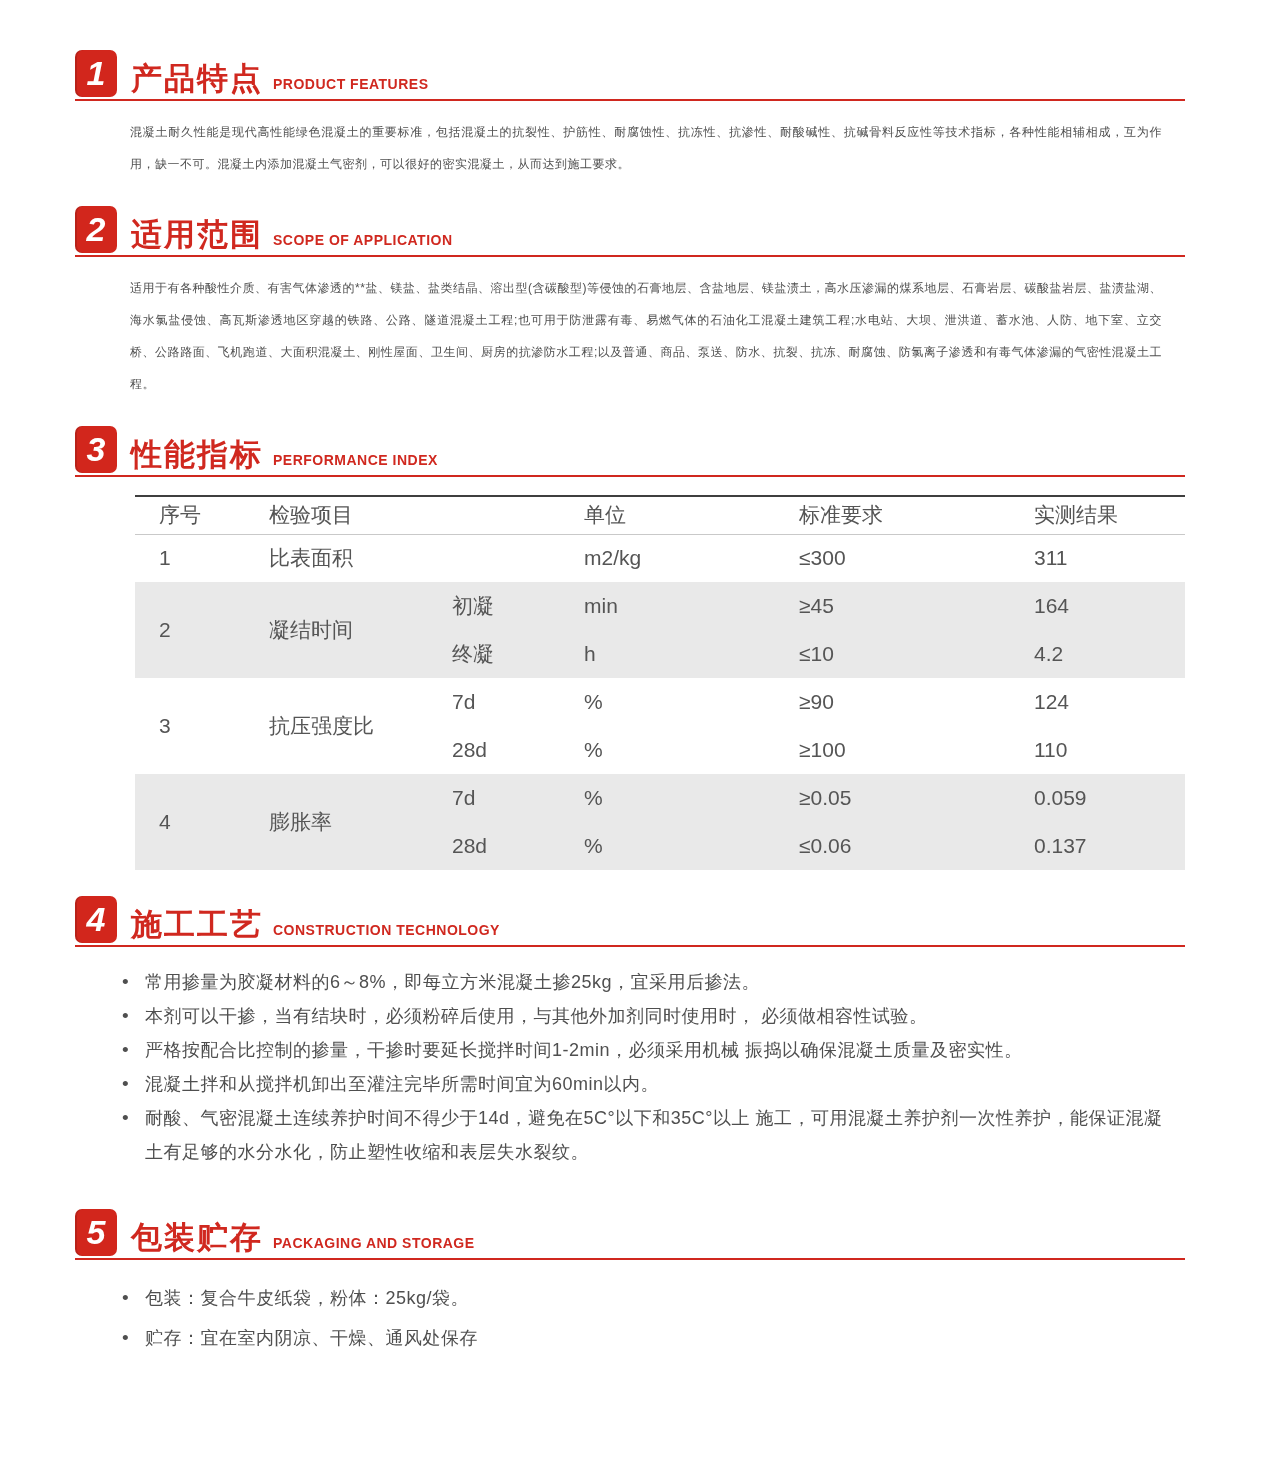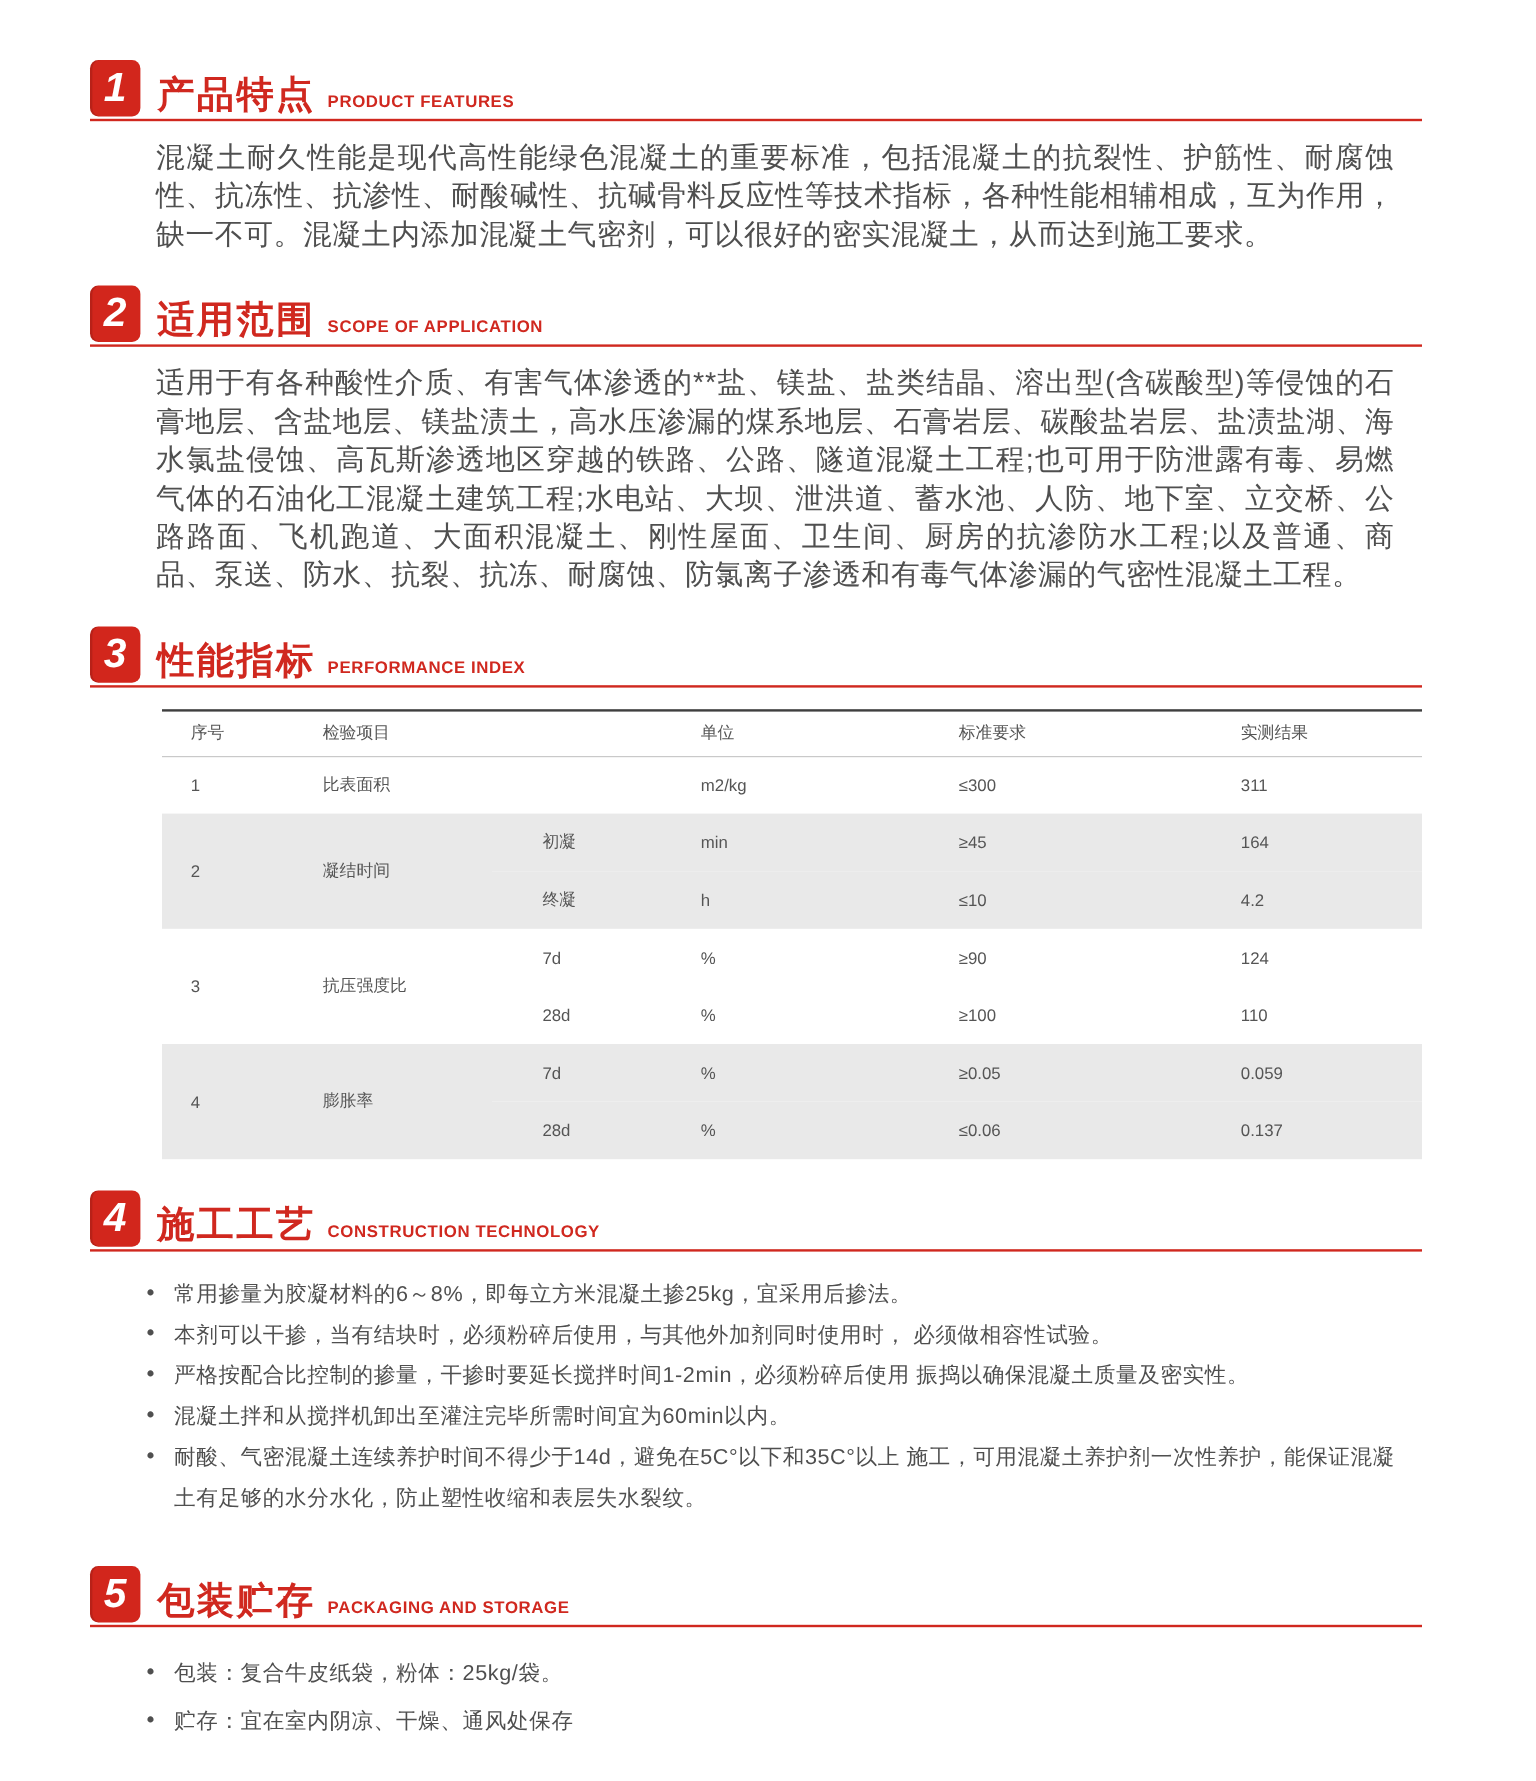--- a/index.html
+++ b/index.html
@@ -63,21 +63,21 @@
     font-weight:bold;
     letter-spacing:.5px;
     line-height:1;
     padding-bottom:6px;
     margin-top:21px;
   }
   
   .para{
     margin:15px 0 0 55px;
     width:1032px;
-    font-size:24px;
+    font-size:12px;
     line-height:32px;
     text-align:justify;
     letter-spacing:.5px;
   }
   
   ul.bullets{
     list-style:none;
     margin:18px 0 0 45px;
     width:1048px;
   }
@@ -95,21 +95,21 @@
     top:0;
     font-size:19px;
     color:var(--text);
   }
   ul.bullets.loose li{line-height:40px;}
   
   table.perf{
     margin:18px 0 0 60px;
     width:1050px;
     border-collapse:collapse;
-    font-size:14px;
+    font-size:21px;
     color:#555555;
   }
   table.perf thead tr{
     border-top:2px solid var(--border-dark);
     border-bottom:1px solid var(--border-light);
   }
   table.perf th{
     font-weight:normal;
     text-align:left;
     height:38px;
@@ -228,21 +228,21 @@
 
   <section class="sec">
     <header class="sec-head">
       <span class="badge">4</span>
       <span class="title-cn">施工工艺</span>
       <span class="title-en">CONSTRUCTION TECHNOLOGY</span>
     </header>
     <ul class="bullets">
         <li>常用掺量为胶凝材料的6～8%，即每立方米混凝土掺25kg，宜采用后掺法。</li>
         <li>本剂可以干掺，当有结块时，必须粉碎后使用，与其他外加剂同时使用时， 必须做相容性试验。</li>
-        <li>严格按配合比控制的掺量，干掺时要延长搅拌时间1-2min，必须粉碎后使用 振捣以确保混凝土质量及密实性。</li>
+        <li>严格按配合比控制的掺量，干掺时要延长搅拌时间1-2min，必须采用机械 振捣以确保混凝土质量及密实性。</li>
         <li>混凝土拌和从搅拌机卸出至灌注完毕所需时间宜为60min以内。</li>
         <li>耐酸、气密混凝土连续养护时间不得少于14d，避免在5C°以下和35C°以上 施工，可用混凝土养护剂一次性养护，能保证混凝土有足够的水分水化，防止塑性收缩和表层失水裂纹。</li>
       </ul>
   </section>
 
   <section class="sec" style="margin-top:40px;">
     <header class="sec-head">
       <span class="badge">5</span>
       <span class="title-cn">包装贮存</span>
       <span class="title-en">PACKAGING AND STORAGE</span>

